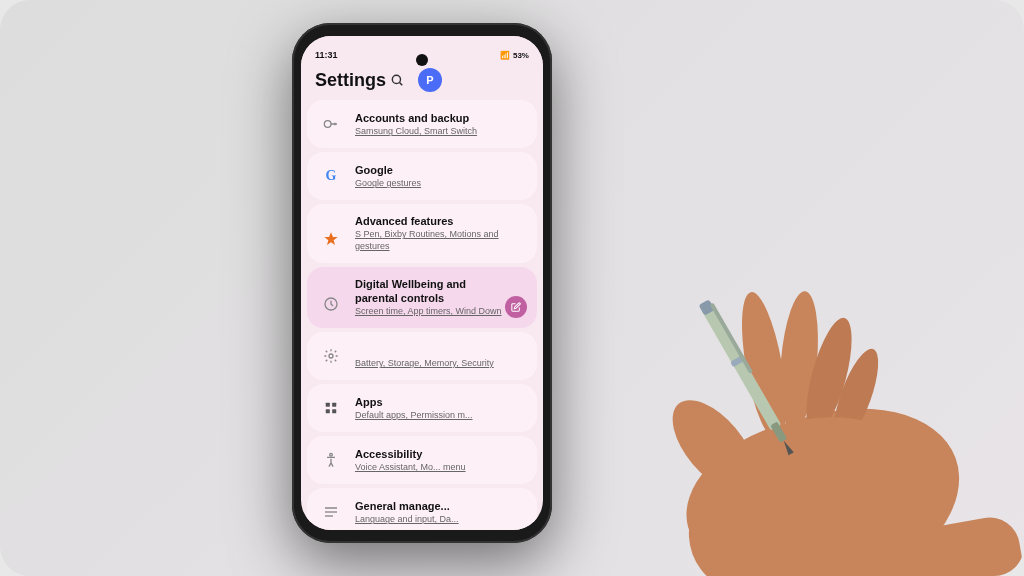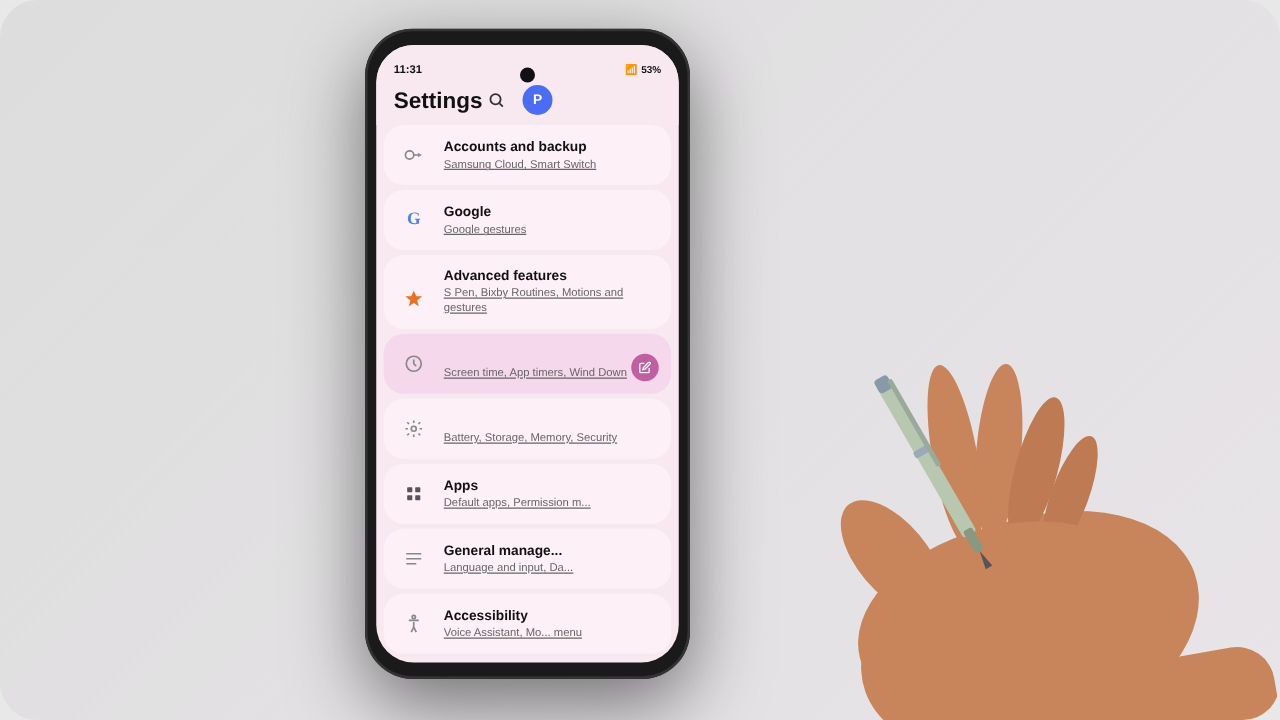--- a/index.html
+++ b/index.html
@@ -251,20 +251,21 @@
         </div>
 
         <div class="settings-item highlighted">
           <div class="item-icon">
             <svg width="16" height="16" viewBox="0 0 24 24" fill="none" stroke="#888" stroke-width="2">
               <circle cx="12" cy="12" r="9"></circle>
               <path d="M12 7v5l3 3"></path>
             </svg>
           </div>
           <div class="item-text">
+            <div class="item-title">Digital Wellbeing and parental controls</div>
             <div class="item-subtitle">Screen time, App timers, Wind Down</div>
           </div>
           <div class="edit-btn">
             <svg width="10" height="10" viewBox="0 0 24 24" fill="none" stroke="white" stroke-width="2.5">
               <path d="M11 4H4a2 2 0 00-2 2v14a2 2 0 002 2h14a2 2 0 002-2v-7"></path>
               <path d="M18.5 2.5a2.121 2.121 0 013 3L12 15l-4 1 1-4 9.5-9.5z"></path>
             </svg>
           </div>
         </div>
 
@@ -291,41 +292,41 @@
           </div>
           <div class="item-text">
             <div class="item-title">Apps</div>
             <div class="item-subtitle">Default apps, Permission m...</div>
           </div>
         </div>
 
         <div class="settings-item">
           <div class="item-icon">
             <svg width="16" height="16" viewBox="0 0 24 24" fill="none" stroke="#888" stroke-width="2">
+              <circle cx="12" cy="4" r="2"></circle>
+              <path d="M6 8h12M12 10v6M9 22l3-6 3 6"></path>
+            </svg>
+          </div>
+          <div class="item-text">
+            <div class="item-title">Accessibility</div>
+            <div class="item-subtitle">Voice Assistant, Mo... menu</div>
+          </div>
+        </div>
+
+        <div class="settings-item">
+          <div class="item-icon">
+            <svg width="16" height="16" viewBox="0 0 24 24" fill="none" stroke="#888" stroke-width="2">
               <line x1="3" y1="6" x2="21" y2="6"></line>
               <line x1="3" y1="12" x2="21" y2="12"></line>
               <line x1="3" y1="18" x2="15" y2="18"></line>
             </svg>
           </div>
           <div class="item-text">
             <div class="item-title">General manage...</div>
             <div class="item-subtitle">Language and input, Da...</div>
-          </div>
-        </div>
-
-        <div class="settings-item">
-          <div class="item-icon">
-            <svg width="16" height="16" viewBox="0 0 24 24" fill="none" stroke="#888" stroke-width="2">
-              <circle cx="12" cy="4" r="2"></circle>
-              <path d="M6 8h12M12 10v6M9 22l3-6 3 6"></path>
-            </svg>
-          </div>
-          <div class="item-text">
-            <div class="item-title">Accessibility</div>
-            <div class="item-subtitle">Voice Assistant, Mo... menu</div>
           </div>
         </div>
 
       </div>
 
     </div>
   </div>
 
   <div style="position:absolute; right:0; bottom:0; width:520px; height:420px; z-index:20; pointer-events:none;">
     <svg viewBox="0 0 520 420" width="520" height="420" xmlns="http://www.w3.org/2000/svg">

